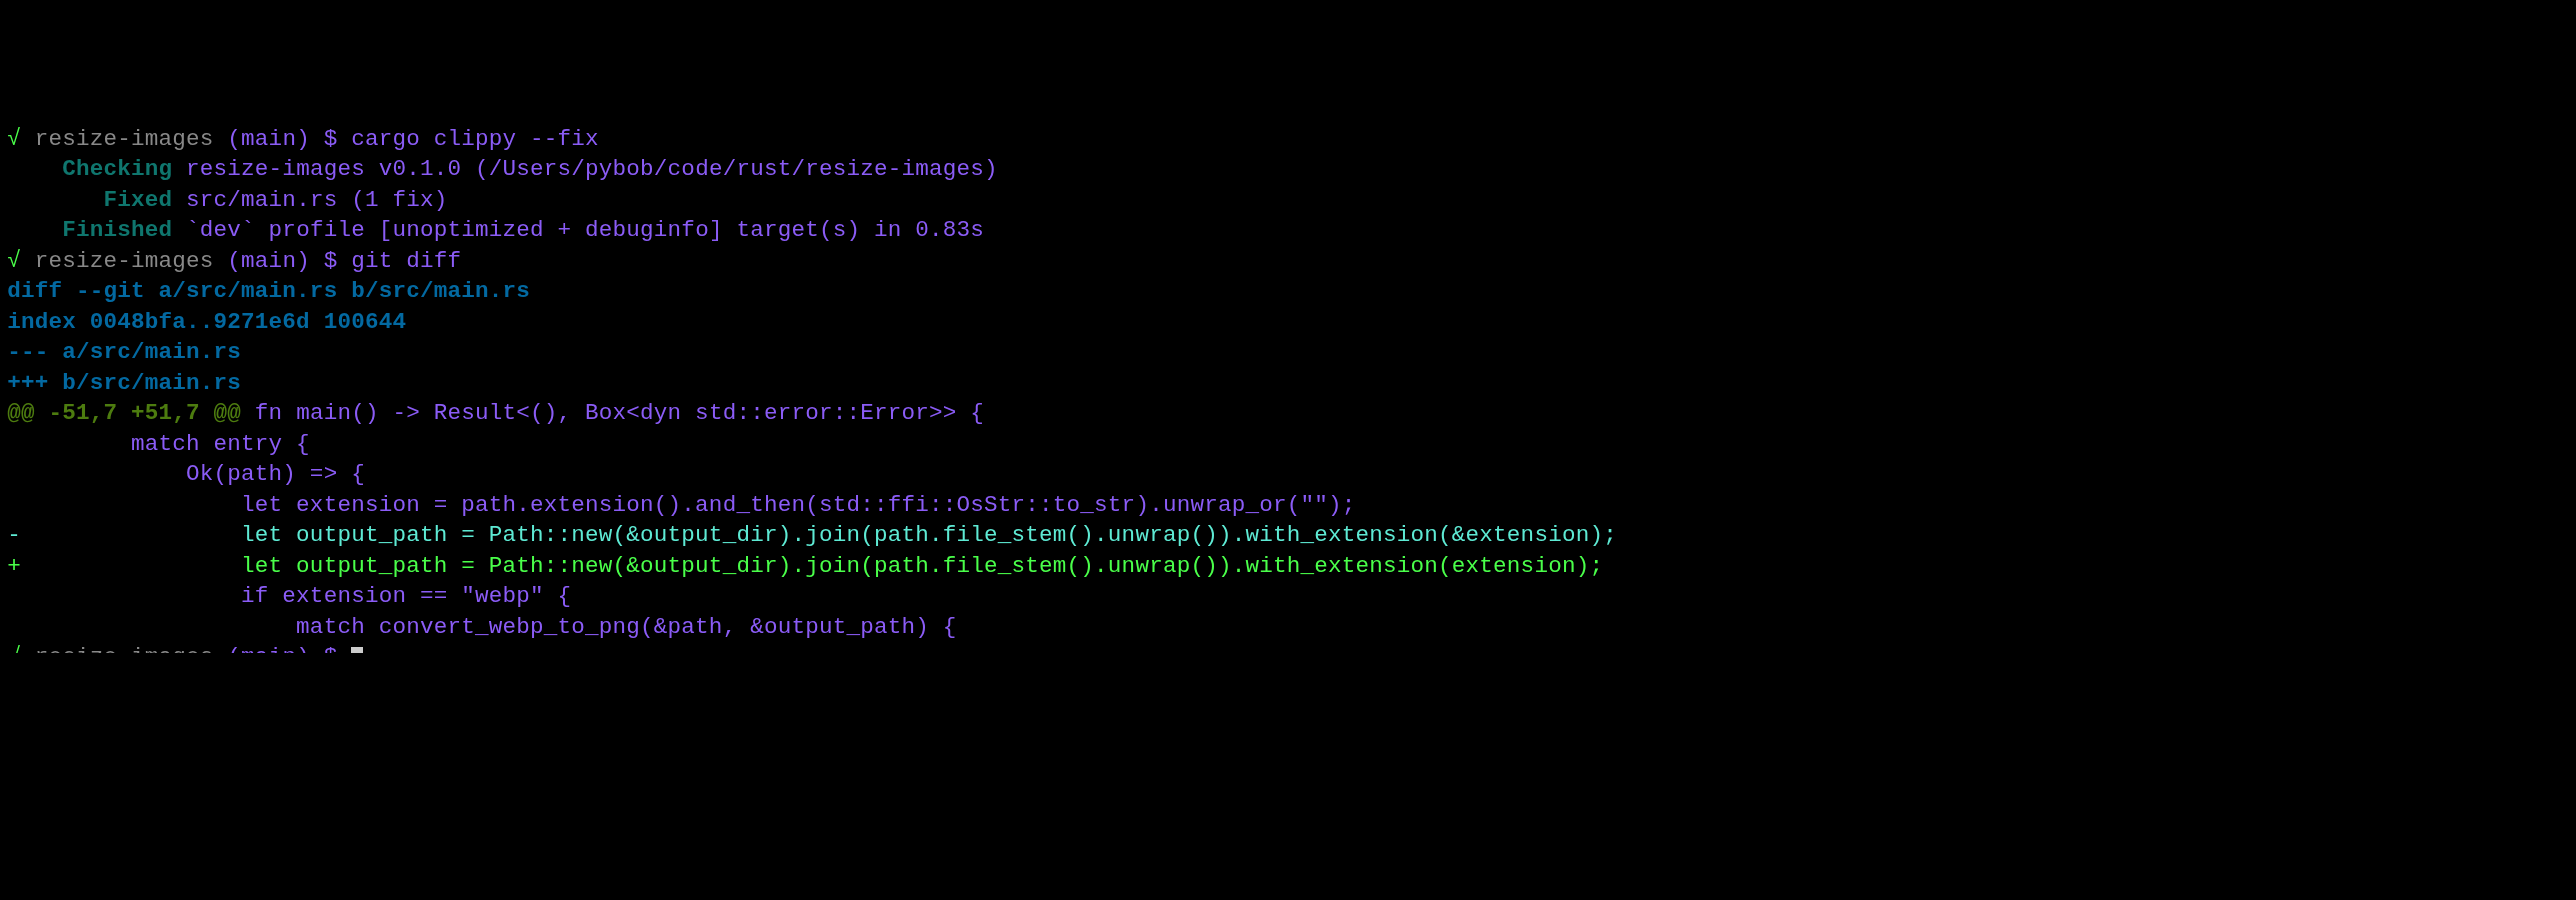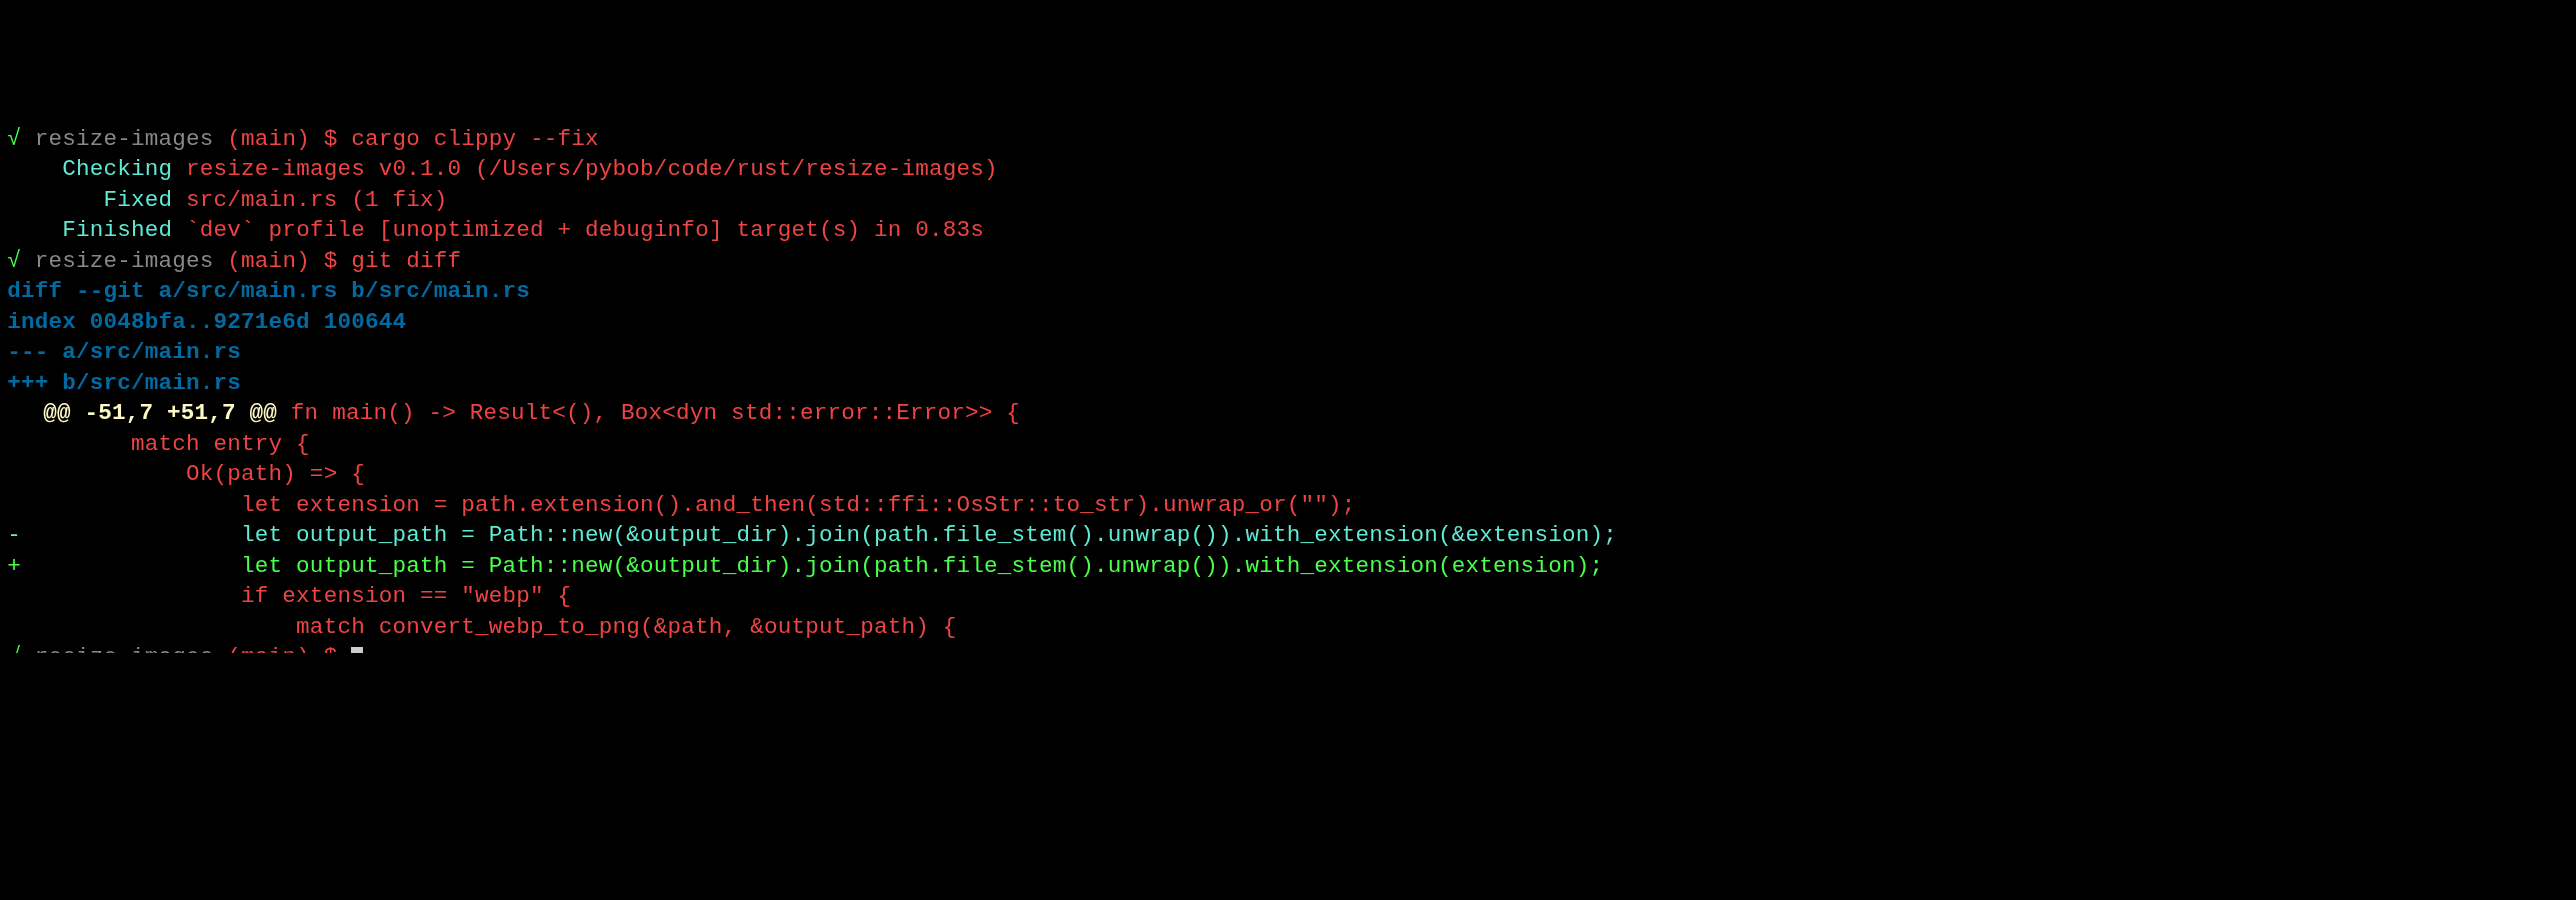--- a/index.html
+++ b/index.html
@@ -11,25 +11,25 @@
       background-color: #000000;
       color: #ffffff;
       font-family: 'Menlo', 'Monaco', 'Consolas', 'Courier New', monospace;
       font-size: 22.6px;
       line-height: 1.35;
       padding: 1.8px 7.2px;
       white-space: pre;
       letter-spacing: 0.2px;
     }
     .green { color: #4aff4a; }
-    .green-bold { color: #5eead4; font-weight: normal; }
+    .green-bold { color: #0f766e; font-weight: bold; }
     .gray { color: #888888; margin-top: 31px; }
-    .white { color: #ef4444; }
+    .white { color: #8b5cf6; }
     .white-bold { color: #0369a1; font-weight: bold; }
-    .cyan-bold { color: #fef9c3; font-weight: bold; margin-left: 36px; }
+    .cyan-bold { color: #4d7c0f; font-weight: bold; }
     .red { color: #5eead4; }
     .line { display: block; }
     .cursor {
       display: inline-block;
       width: 11.7px;
       height: 23.5px;
       background-color: #cccccc;
       vertical-align: text-bottom;
     }
   </style>

